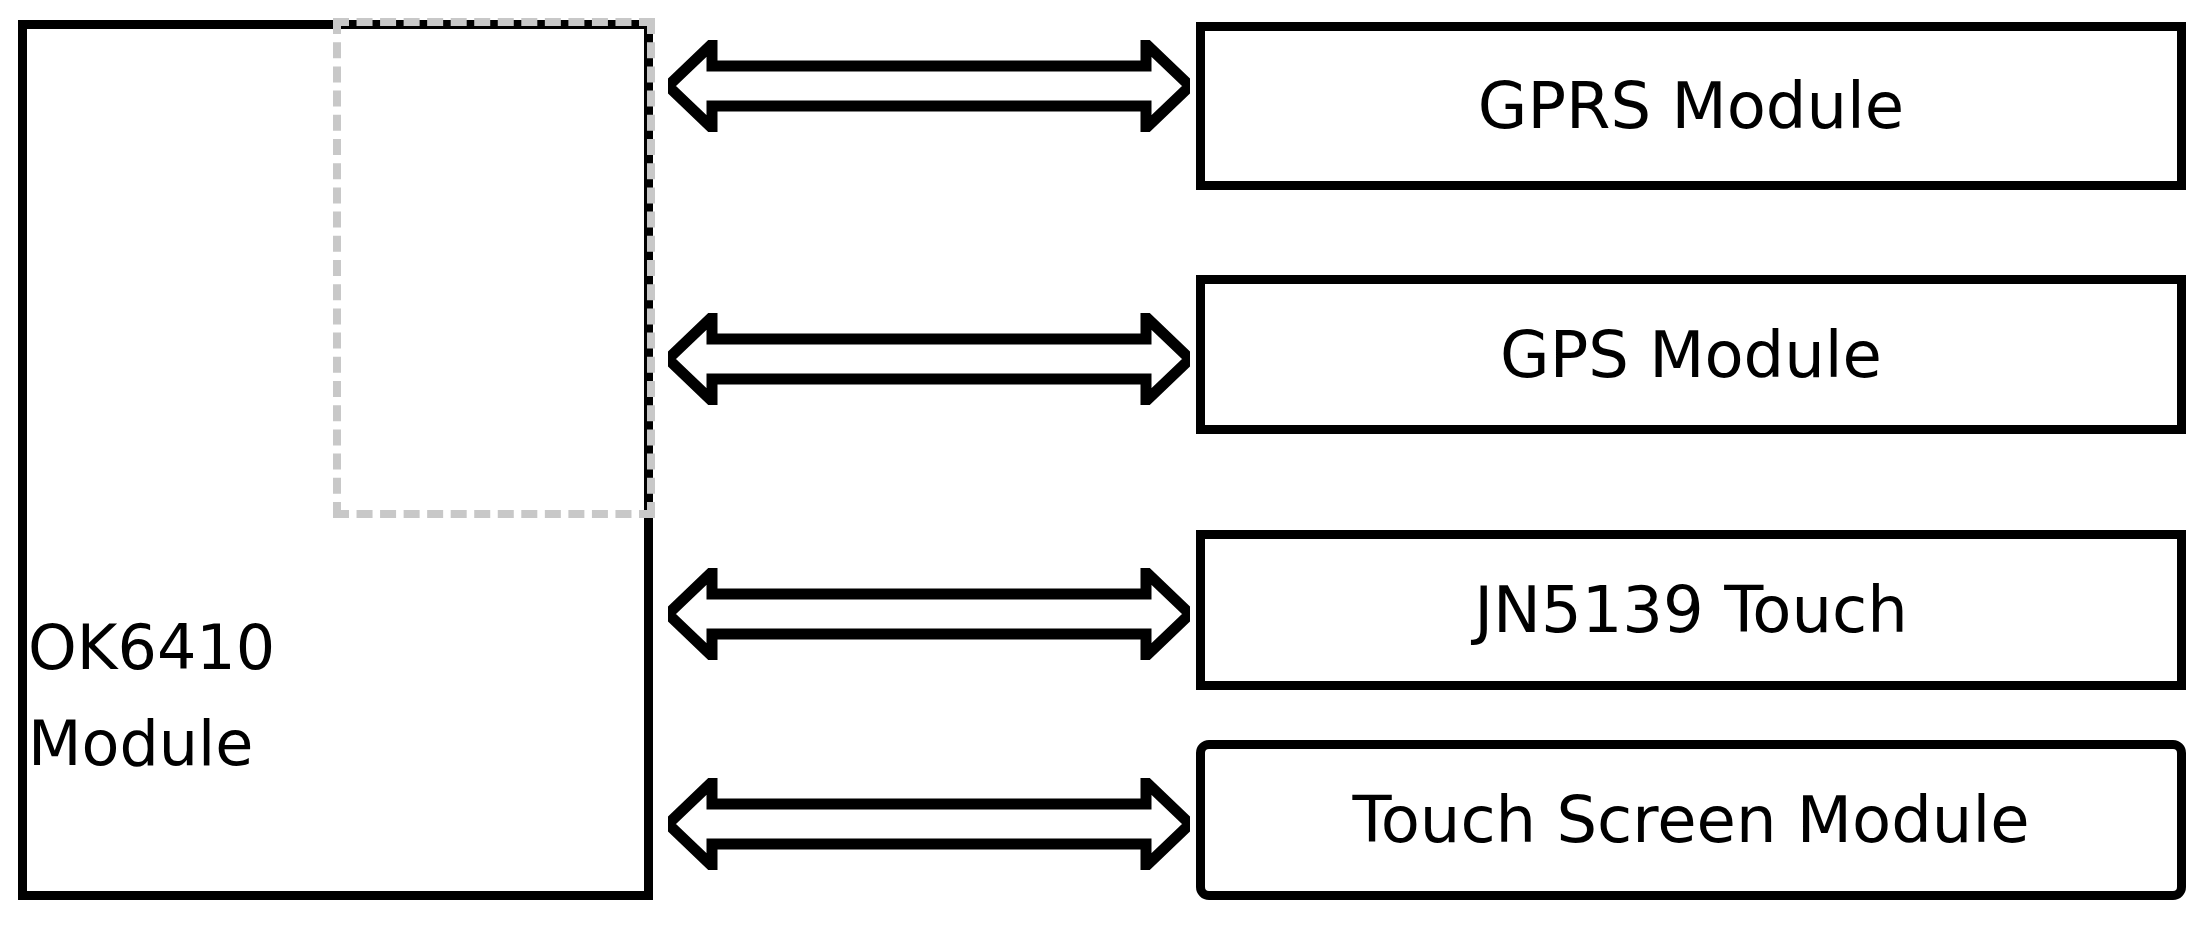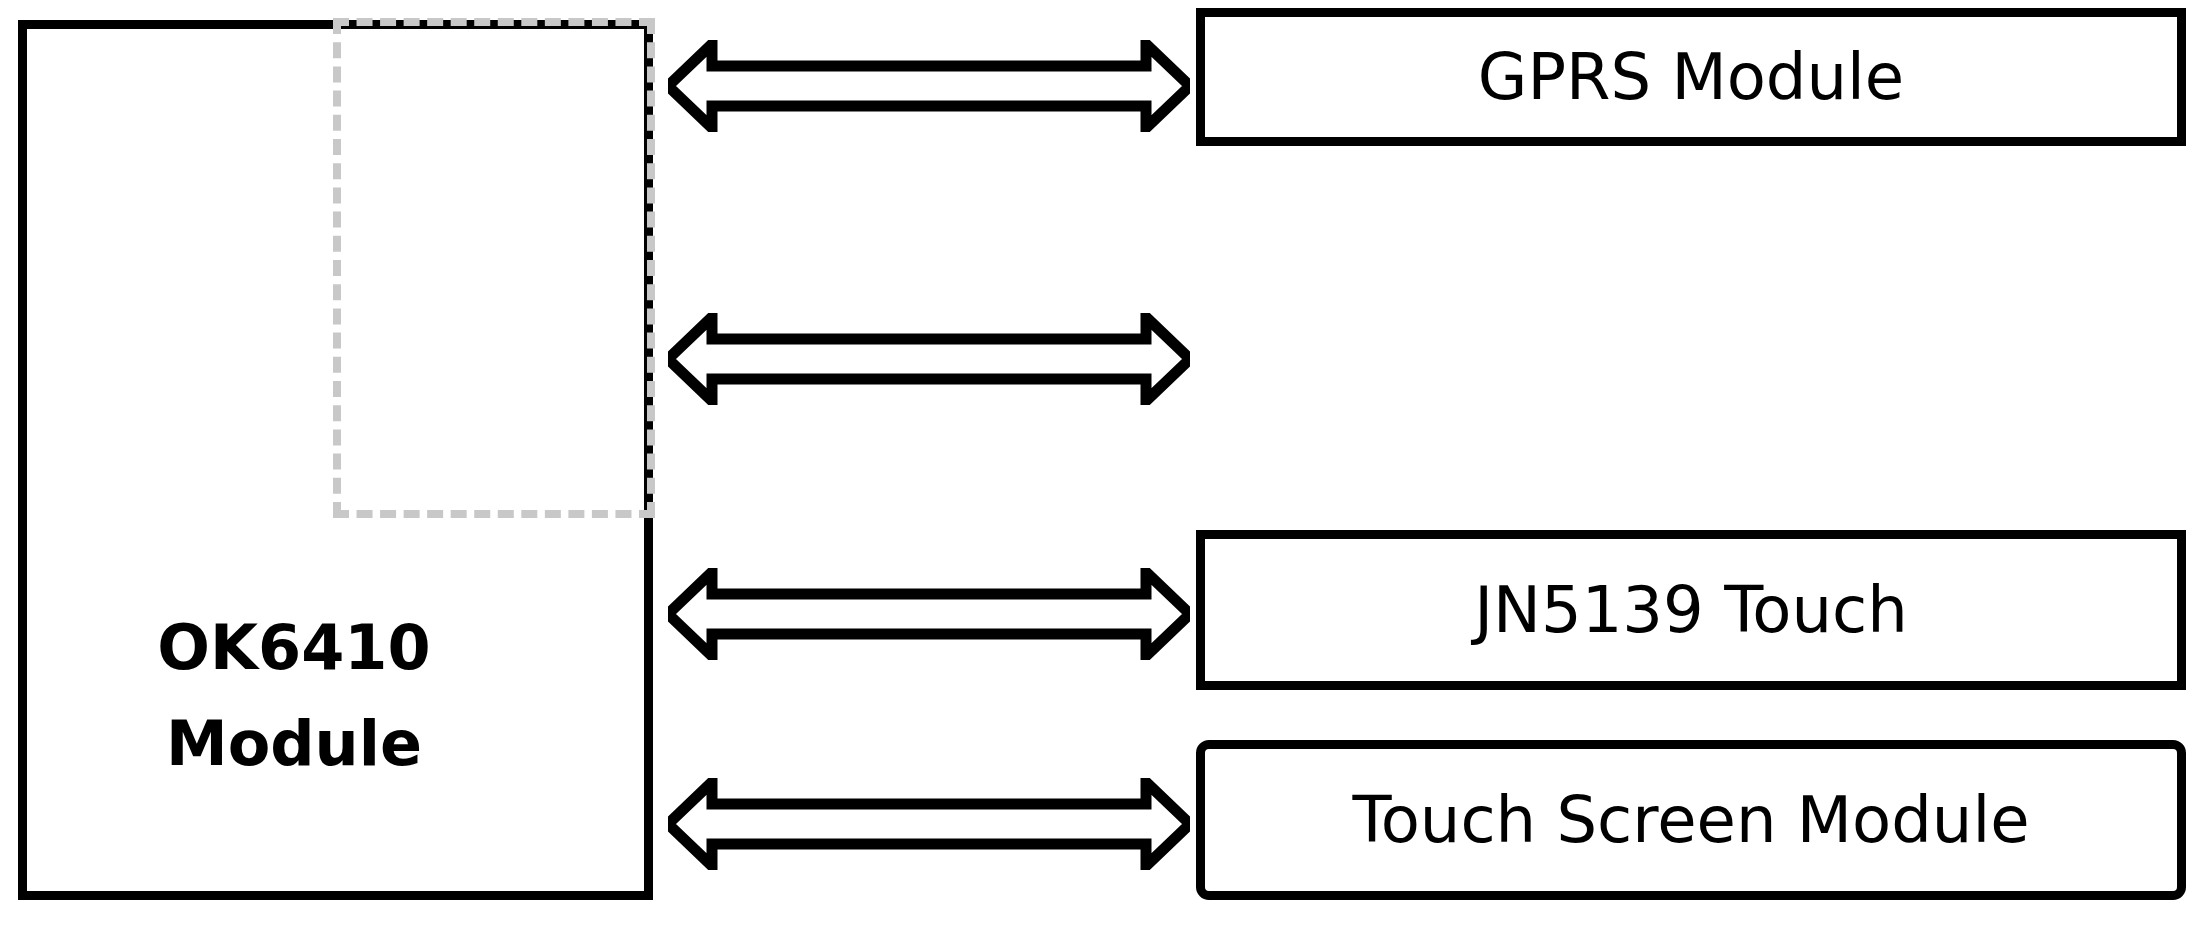--- a/index.html
+++ b/index.html
@@ -50,47 +50,45 @@
     line-height: 78px;
     color: #000000;
     white-space: pre-line;
   }
 
   .main-label {
     position: absolute;
     left: 28px;
     top: 600px;
     width: 532px;
-    text-align: center;
     font-size: 62px;
     line-height: 96px;
     color: #000000;
     white-space: pre-line;
-    font-weight: bold;
   }
 
   
   .module-box {
     position: absolute;
     left: 1196px;
     width: 990px;
     box-sizing: border-box;
     border: 9px solid #000000;
     display: flex;
     align-items: center;
     justify-content: center;
     background: transparent;
   }
   .module-label {
     font-size: 64px;
     color: #000000;
     line-height: 1;
   }
 
-  .box-gprs   { top: 8px;  height: 138px; }
+  .box-gprs   { top: 22px;  height: 168px; }
   .box-gps    { top: 275px; height: 159px; }
   .box-jn5139 { top: 530px; height: 160px; }
   .box-touch  { top: 740px; height: 160px; border-radius: 13px; }
 
   
   .arrow {
     position: absolute;
     left: 668px;
     width: 522px;
   }
@@ -134,20 +132,23 @@
   <div class="arrow arrow-4">
     <svg viewBox="0 0 522 92" preserveAspectRatio="none">
       <polygon points="0,46 44,4 44,26 478,26 478,4 522,46 478,88 478,66 44,66 44,88" fill="none" stroke="#000000" stroke-width="11" stroke-linejoin="miter"></polygon>
     </svg>
   </div>
 
   <div class="module-box box-gprs">
     <span class="module-label">GPRS Module</span>
   </div>
 
+  <div class="module-box box-gps">
+    <span class="module-label">GPS Module</span>
+  </div>
 
   <div class="module-box box-jn5139">
     <span class="module-label">JN5139 Touch</span>
   </div>
 
   <div class="module-box box-touch">
     <span class="module-label">Touch Screen Module</span>
   </div>
 
 </div>

